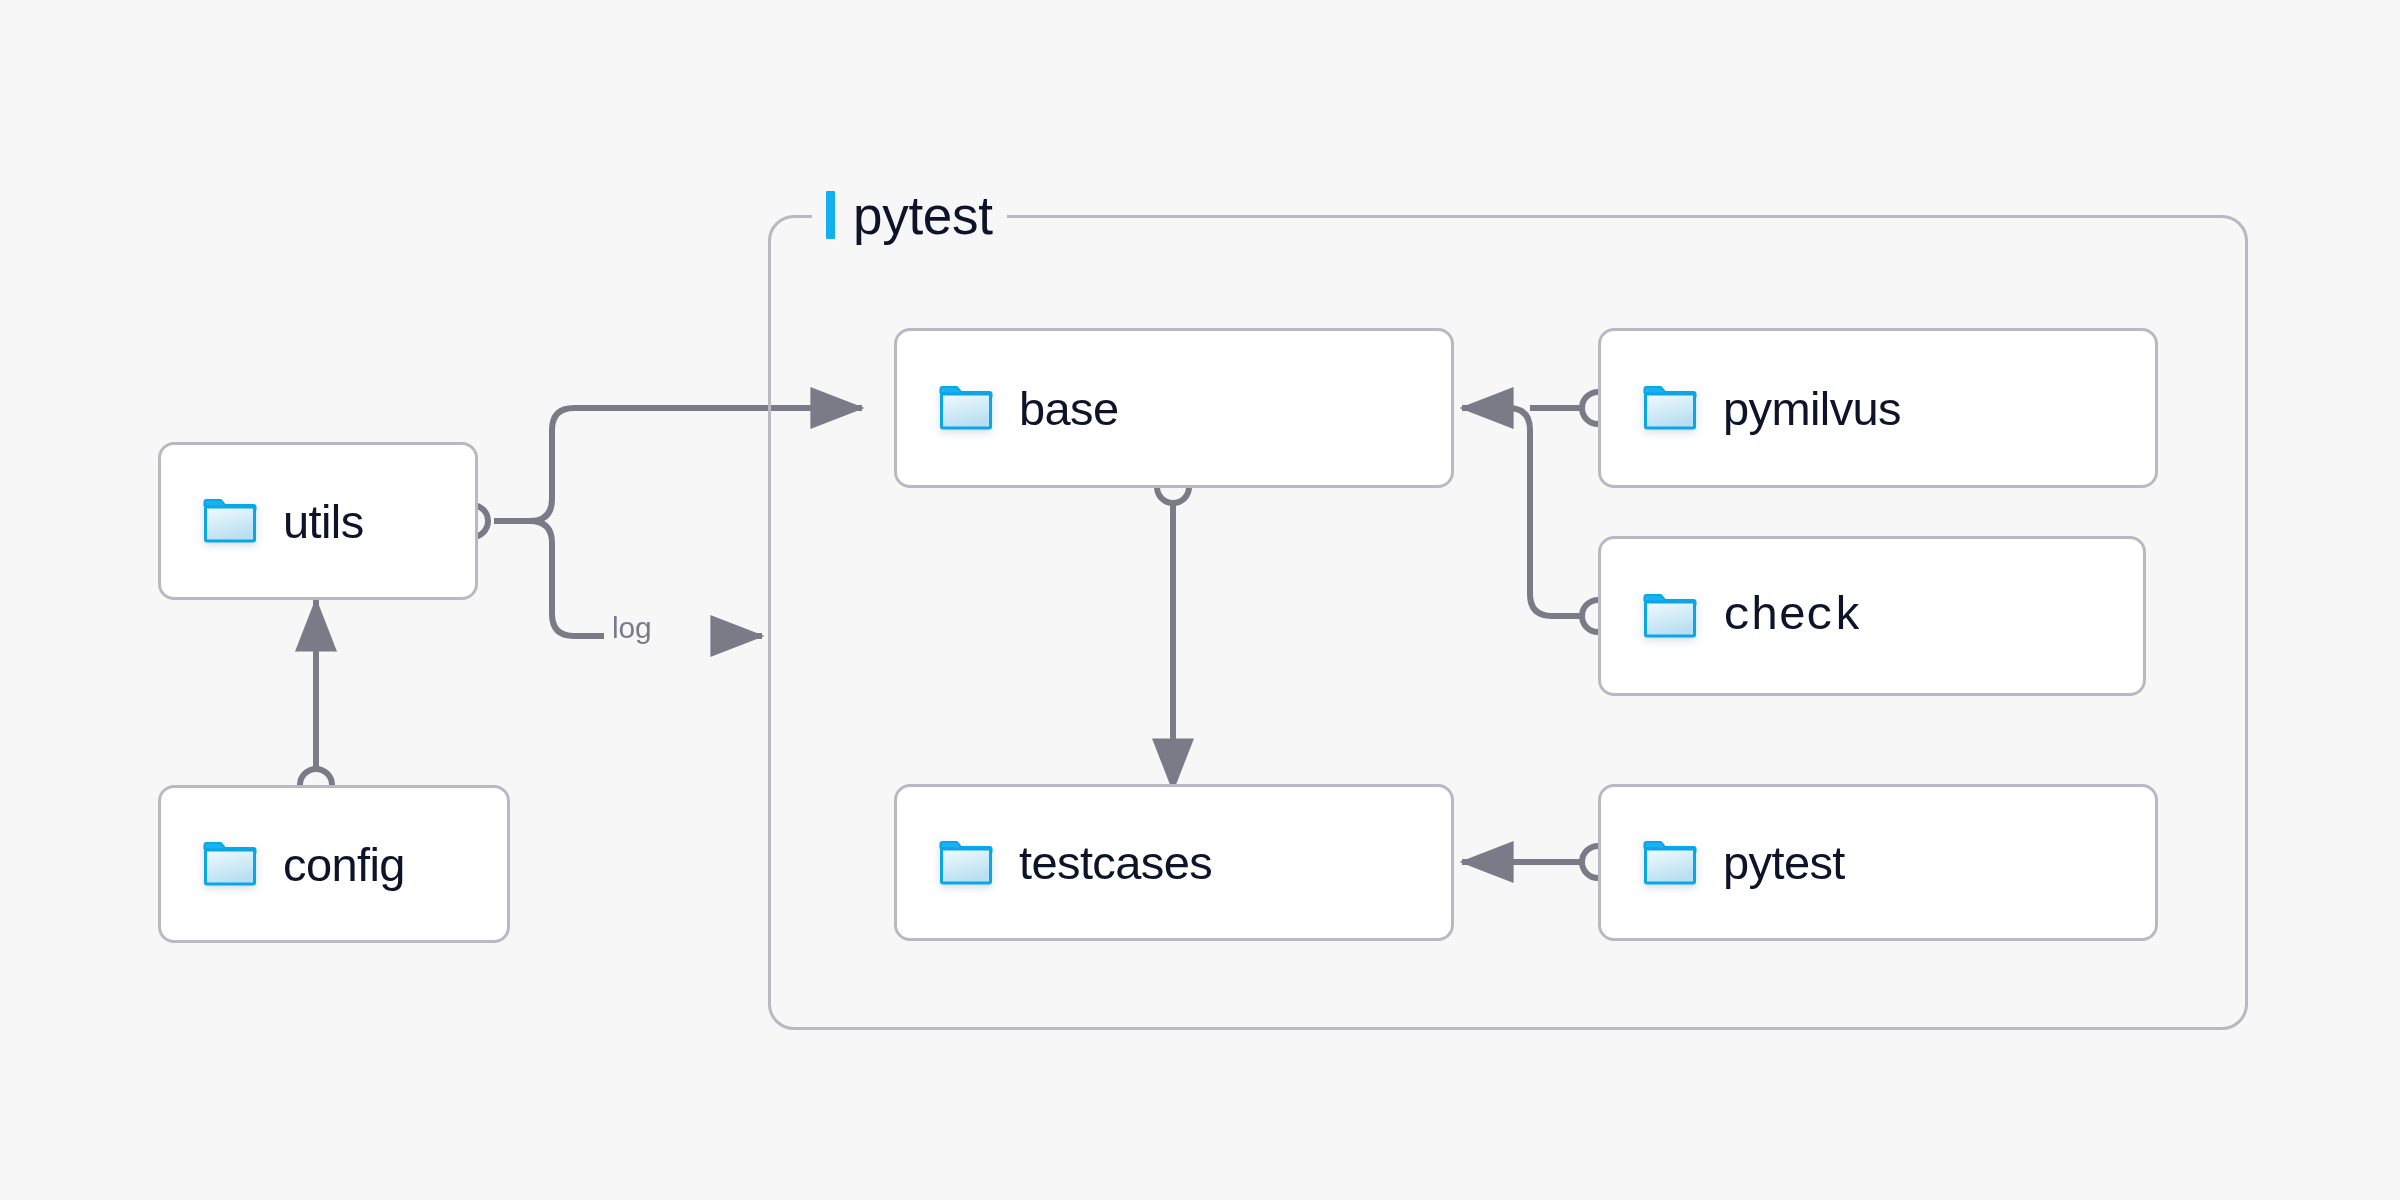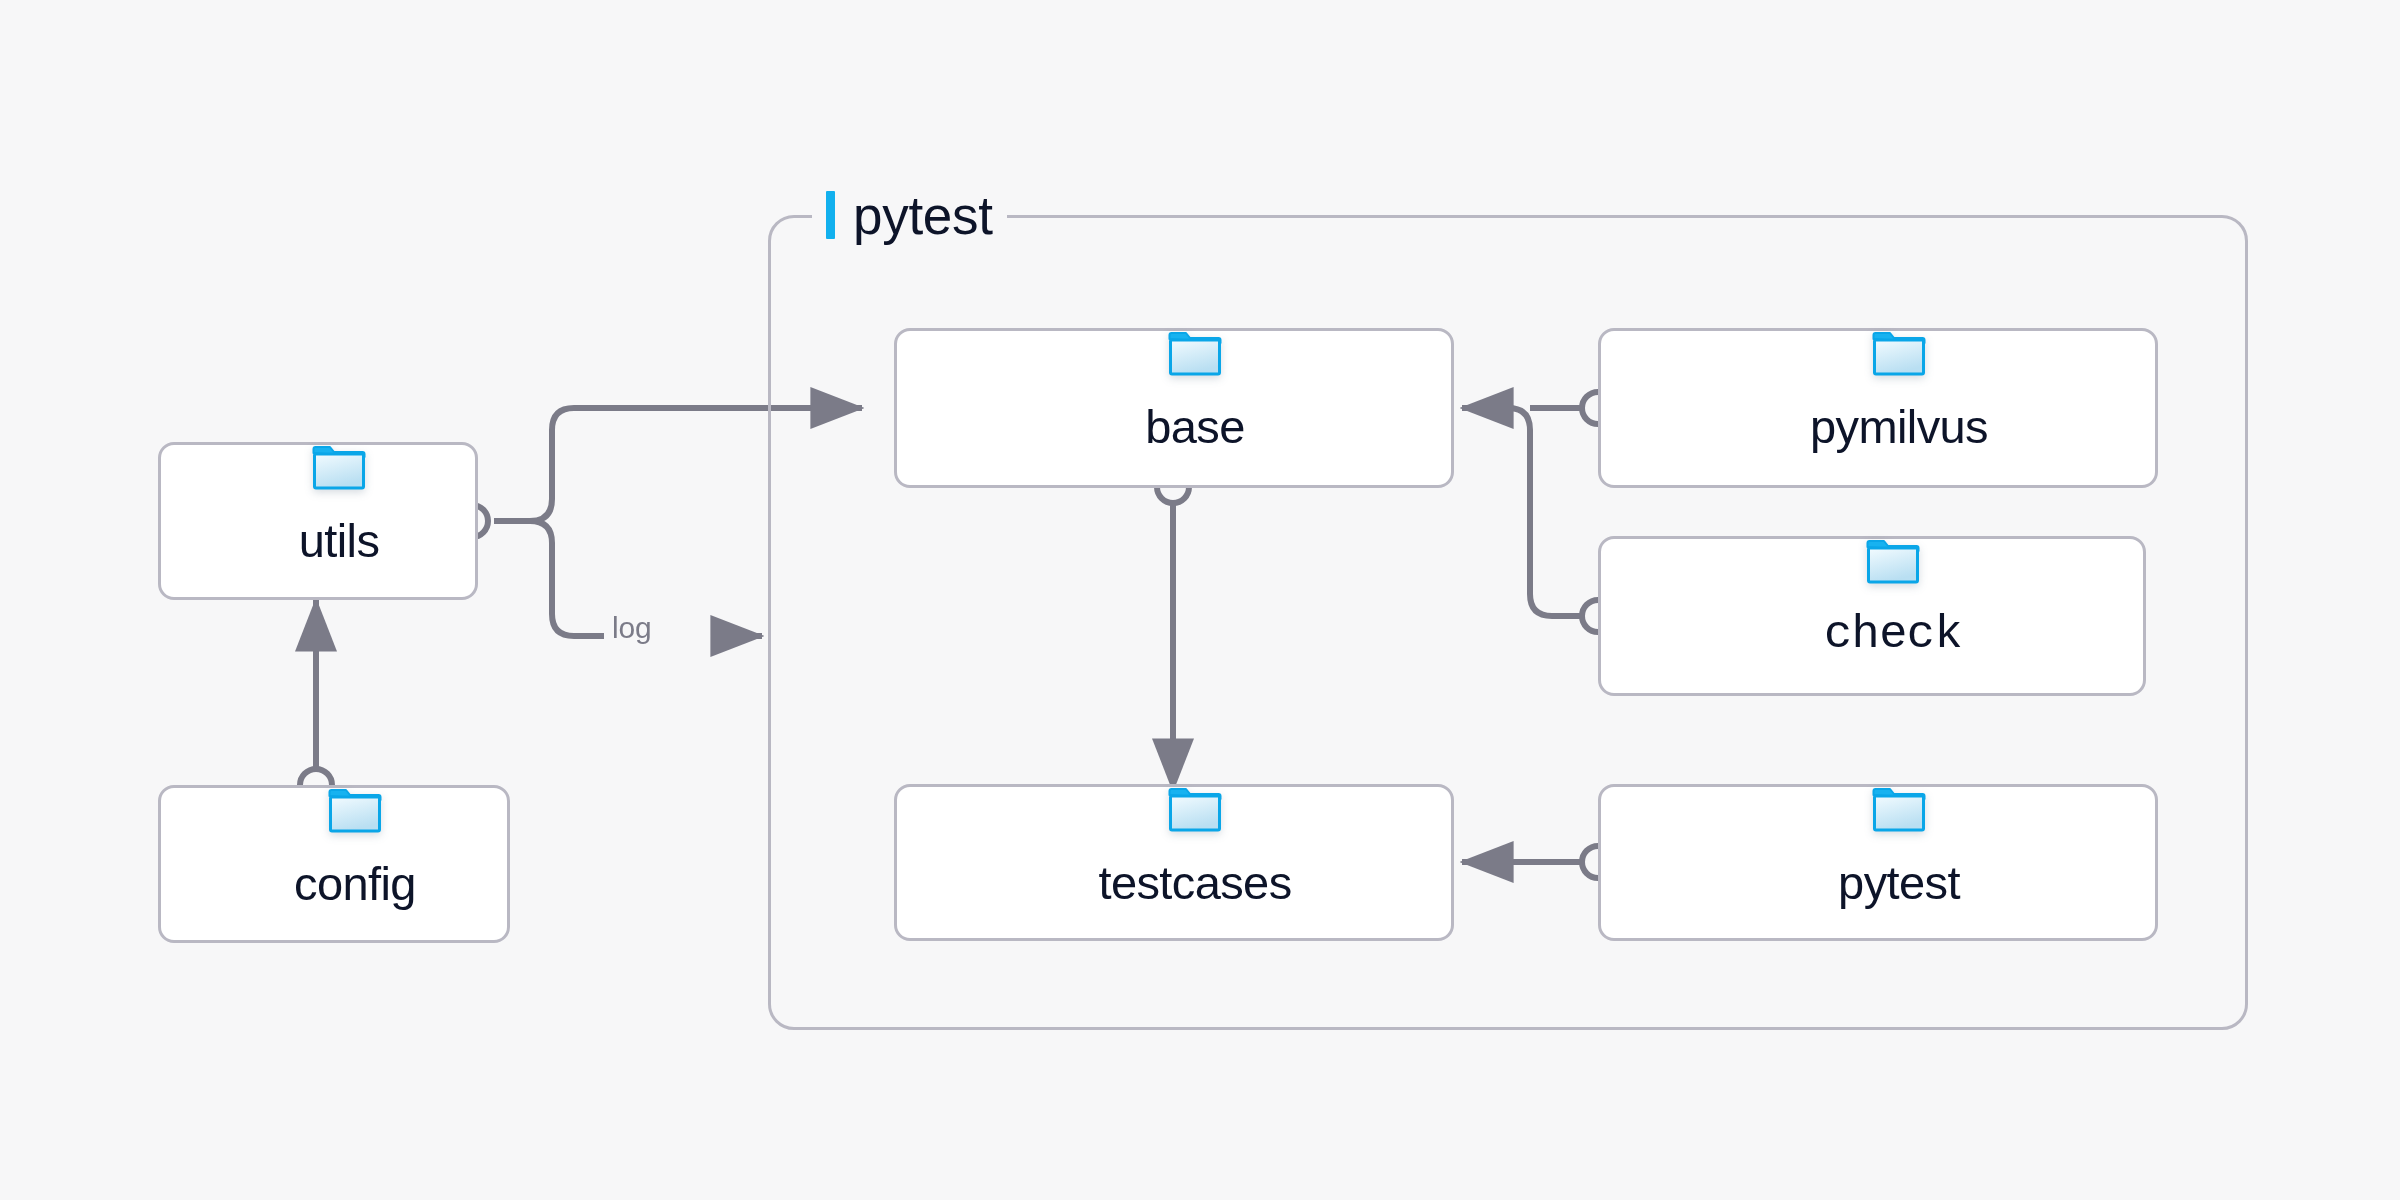--- a/index.html
+++ b/index.html
@@ -64,21 +64,20 @@
   .node {
     position: absolute;
     box-sizing: border-box;
     background: #ffffff;
     border: 3px solid #b9b8c3;
     border-radius: 16px;
     display: flex;
     align-items: center;
     gap: 26px;
     padding-left: 42px;
-    flex-direction: column;
   }
   .node-label {
     font-size: 47px;
     color: #0d1429;
     letter-spacing: -0.6px;
     white-space: nowrap;
     line-height: 1;
   }
 
   

